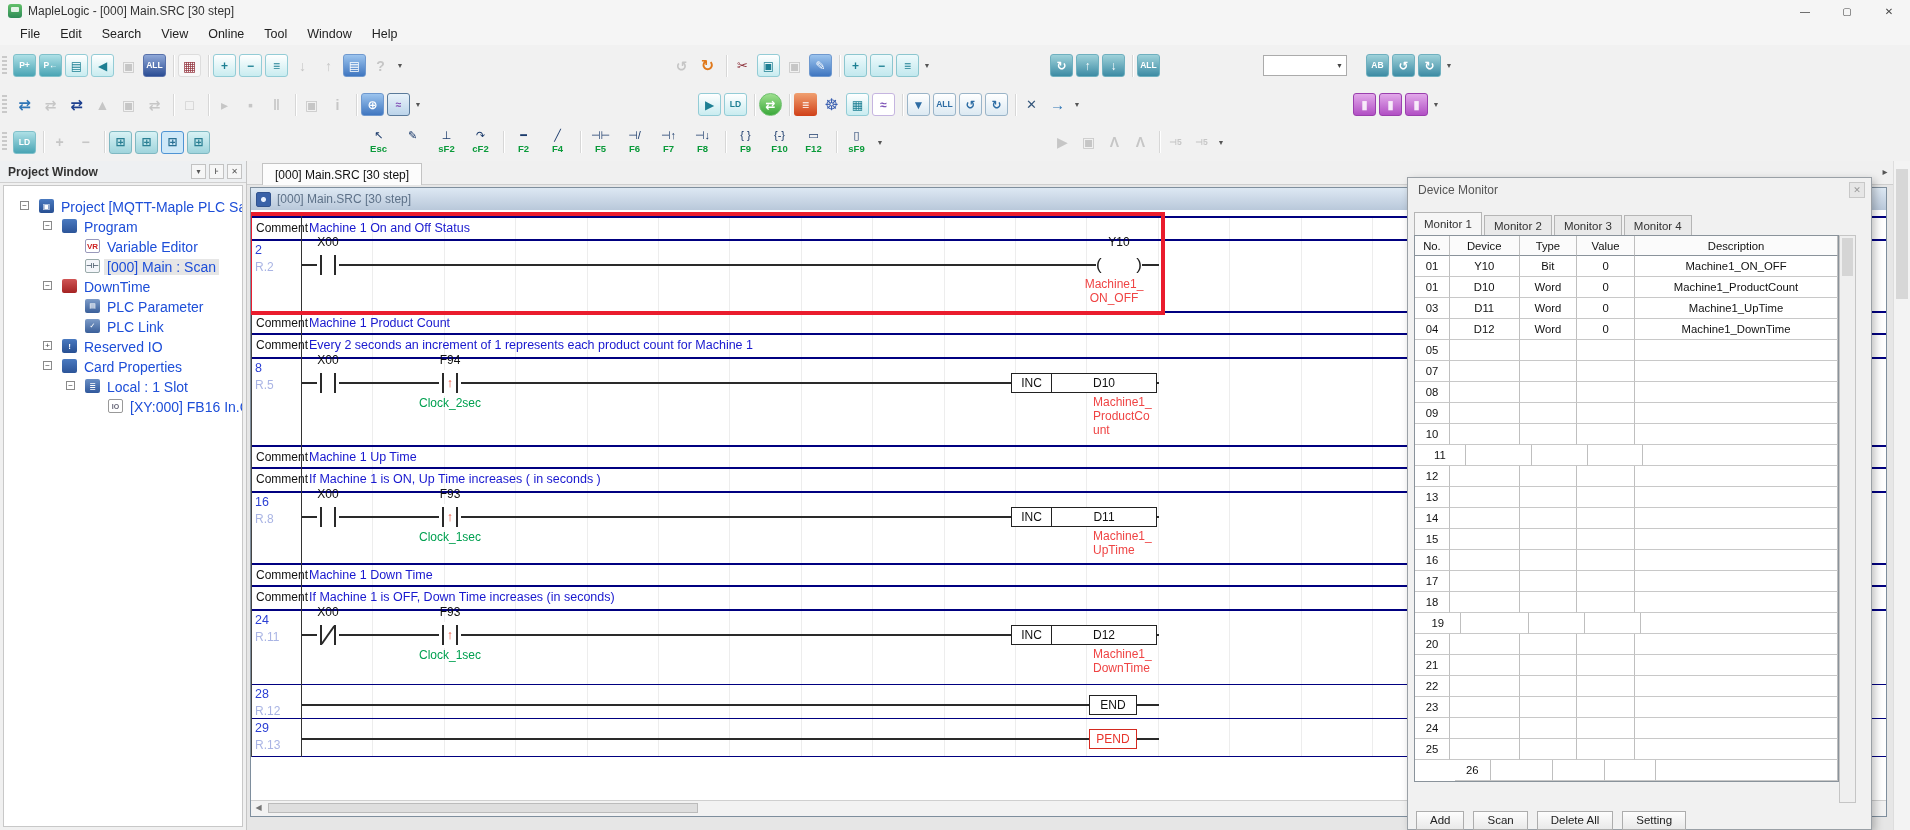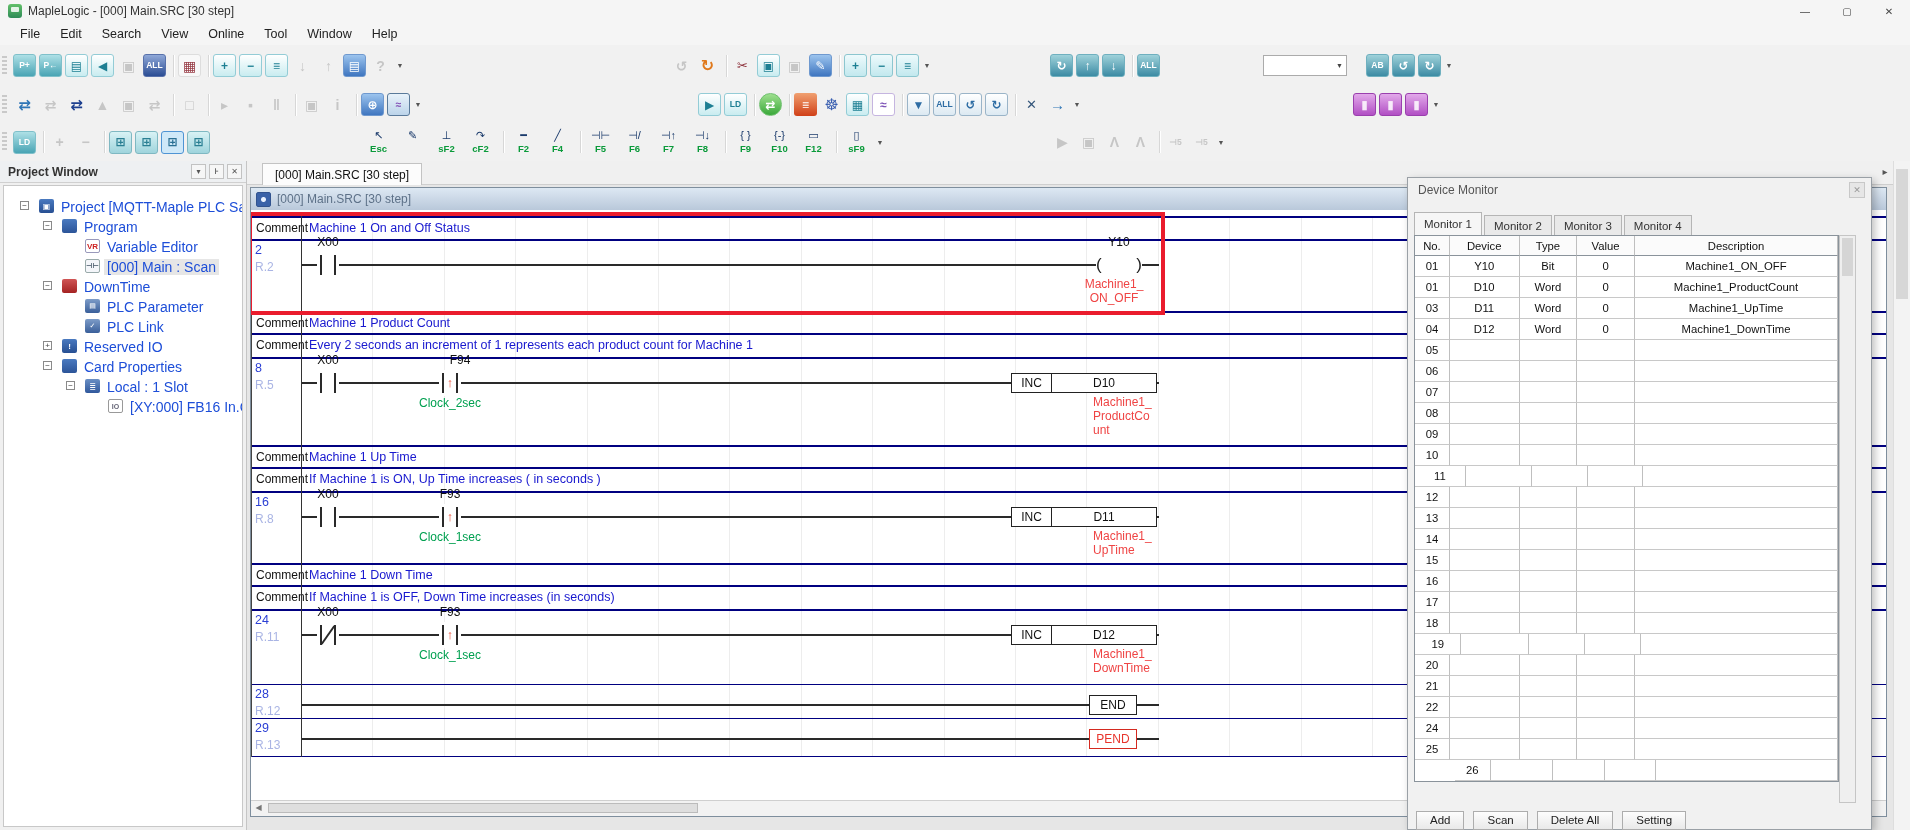--- a/index.html
+++ b/index.html
@@ -708,21 +708,21 @@
             <div class="contact" style="left: 66px; top: 11px;">
               <div class="cbar l"></div>
               <div class="cbar r"></div>
             </div>
             <div class="clabel" style="left: 47px; top: -6px;">X00</div>
             <div class="contact" style="left: 188px; top: 11px;">
               <div class="cbar l"></div>
               <div class="cbar r"></div>
               <div class="cpulse">↑</div>
             </div>
-            <div class="clabel" style="left: 179px; top: -6px;">F94</div>
+            <div class="clabel" style="left: 169px; top: -6px;">F94</div>
             <div class="gsub" style="left: 159px; top: 37px;">Clock_2sec</div>
             <div class="opbox" style="left: 760px; width: 41px; top: 14px;">INC</div>
             <div class="opbox" style="left: 800px; width: 106px; top: 14px;">D10</div>
             <div class="gdesc" style="left: 842px; top: 36px;">
               <div>Machine1_</div>
               <div>ProductCo</div>
               <div>unt</div>
             </div>
           </div>
           <div class="lrow comment bt" style="top: 235px; height: 24px;">
@@ -1031,27 +1031,20 @@
           <div class="dmc" style="width: 204px;">Machine1_DownTime</div>
         </div>
         <div class="dmr">
           <div class="dmc" style="width: 35px;">05</div>
           <div class="dmc" style="width: 70px;"></div>
           <div class="dmc" style="width: 58px;"></div>
           <div class="dmc" style="width: 58px;"></div>
           <div class="dmc" style="width: 204px;"></div>
         </div>
         <div class="dmr">
-          <div class="dmc" style="width: 35px;">06</div>
-          <div class="dmc" style="width: 70px;"></div>
-          <div class="dmc" style="width: 58px;"></div>
-          <div class="dmc" style="width: 58px;"></div>
-          <div class="dmc" style="width: 204px;"></div>
-        </div>
-        <div class="dmr">
           <div class="dmc" style="width: 35px;">07</div>
           <div class="dmc" style="width: 70px;"></div>
           <div class="dmc" style="width: 58px;"></div>
           <div class="dmc" style="width: 58px;"></div>
           <div class="dmc" style="width: 204px;"></div>
         </div>
         <div class="dmr">
           <div class="dmc" style="width: 35px;">08</div>
           <div class="dmc" style="width: 70px;"></div>
           <div class="dmc" style="width: 58px;"></div>
@@ -1144,20 +1137,27 @@
         </div>
         <div class="dmr">
           <div class="dmc" style="width: 35px;">21</div>
           <div class="dmc" style="width: 70px;"></div>
           <div class="dmc" style="width: 58px;"></div>
           <div class="dmc" style="width: 58px;"></div>
           <div class="dmc" style="width: 204px;"></div>
         </div>
         <div class="dmr">
           <div class="dmc" style="width: 35px;">22</div>
+          <div class="dmc" style="width: 70px;"></div>
+          <div class="dmc" style="width: 58px;"></div>
+          <div class="dmc" style="width: 58px;"></div>
+          <div class="dmc" style="width: 204px;"></div>
+        </div>
+        <div class="dmr">
+          <div class="dmc" style="width: 35px;">23</div>
           <div class="dmc" style="width: 70px;"></div>
           <div class="dmc" style="width: 58px;"></div>
           <div class="dmc" style="width: 58px;"></div>
           <div class="dmc" style="width: 204px;"></div>
         </div>
         <div class="dmr">
           <div class="dmc" style="width: 35px;">24</div>
           <div class="dmc" style="width: 70px;"></div>
           <div class="dmc" style="width: 58px;"></div>
           <div class="dmc" style="width: 58px;"></div>

